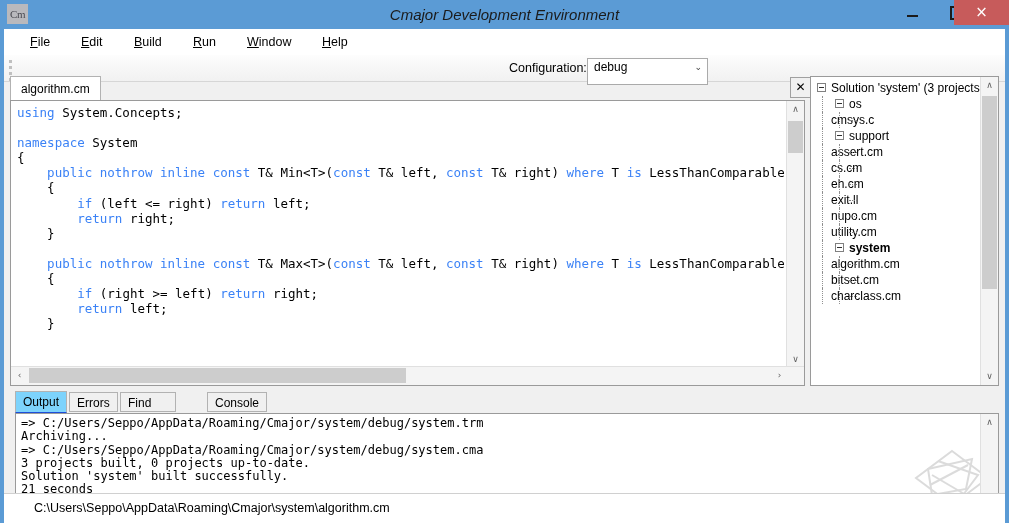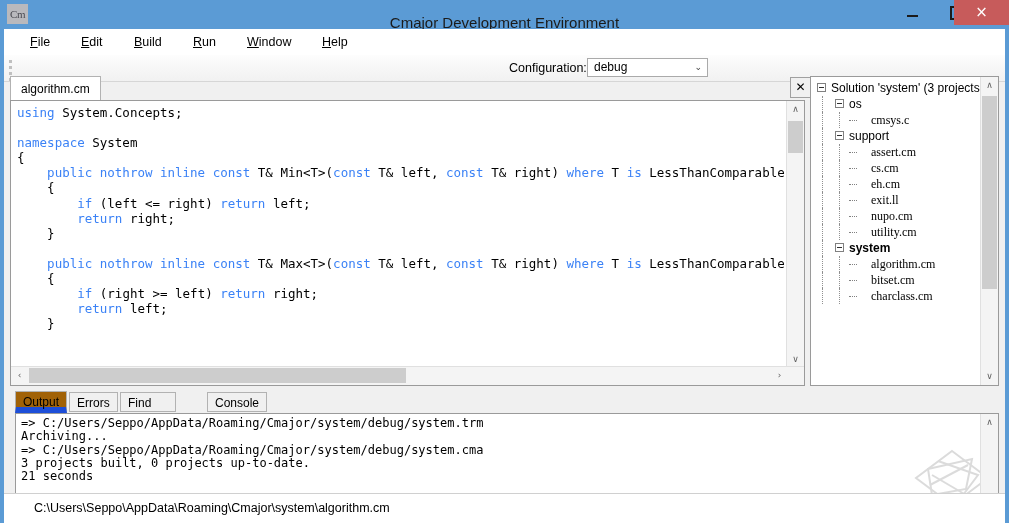--- a/index.html
+++ b/index.html
@@ -39,26 +39,27 @@
     background: #b9b9bd;
     color: #4a4a52;
     font-size: 11px;
     font-family: "Liberation Serif", serif;
     text-align: center;
     line-height: 20px;
     letter-spacing: -0.5px;
   }
   #window-title {
     position: absolute;
-    left: 0; top: 8px;
+    left: 0; top: 0;
     width: 1009px;
     line-height: 29px;
     text-align: center;
     font-size: 15px;
     color: #1b1b1b;
+    font-style: italic;
   }
   .wbtn {
     position: absolute;
     top: 0;
     width: 45px; height: 25px;
     cursor: default;
   }
   #btn-min { right: 74px; }
   #btn-max { right: 29px; }
   #btn-close {
@@ -140,21 +141,21 @@
   }
   #config-label {
     position: absolute;
     left: 505px; top: 0;
     height: 26px; line-height: 26px;
     font-size: 12.5px;
   }
   #config-select {
     position: absolute;
     left: 583px; top: 3px;
-    width: 121px; height: 19px;
+    width: 121px; height: 27px;
     background: #ffffff;
     border: 1px solid #aaaaaa;
     box-sizing: border-box;
   }
   #config-value {
     position: absolute;
     left: 6px; top: 0;
     height: 17px; line-height: 17px;
     font-size: 12px;
   }
@@ -293,21 +294,21 @@
   .tnode {
     position: relative;
     height: 16px;
     line-height: 16px;
     white-space: nowrap;
     cursor: default;
   }
   .tnode .tlabel { font-size: 12px; }
   .tnode.root { padding-left: 6px; }
   .tnode.lvl1 { padding-left: 24px; }
-  .tnode.lvl2 { padding-left: 60px; font-family: Liberation Serif, serif; }
+  .tnode.lvl2 { padding-left: 20px; }
   .tnode.bold .tlabel { font-weight: bold; }
   .expander {
     position: absolute;
     top: 3px;
     width: 9px; height: 9px;
     border: 1px solid #808080;
     background: #ffffff;
     box-sizing: border-box;
   }
   .expander::before {
@@ -370,22 +371,22 @@
     height: 20px;
     line-height: 20px;
     padding: 0 7px;
     font-size: 12px;
     border: 1px solid #b2b2b2;
     background: #f0f0f0;
     cursor: default;
     box-sizing: border-box;
   }
   .otab.active {
-    background: #a16207;
-    border-bottom: 6px solid #1d4ed8;
+    background: #7dd3fc;
+    border-bottom: 1px solid #1d4ed8;
     top: -1px;
     height: 22px;
     line-height: 21px;
   }
 
   
   #output {
     position: absolute;
     left: 11px; top: 384px;
     width: 984px; height: 107px;
@@ -548,21 +549,21 @@
     </div>
 
     <div id="out-tabs">
         <div class="otab active" style="left: 0px;">Output</div>
         <div class="otab" style="left: 54px;">Errors</div>
         <div class="otab" style="left: 105px;">Find Results</div>
         <div class="otab" style="left: 163px; margin-left: 29px;">Console</div>
       </div>
 
     <div id="output">
-      <div id="out-text"><div>=&gt; C:/Users/Seppo/AppData/Roaming/Cmajor/system/debug/system.trm</div><div>Archiving...</div><div>=&gt; C:/Users/Seppo/AppData/Roaming/Cmajor/system/debug/system.cma</div><div>3 projects built, 0 projects up-to-date.</div><div>21 seconds</div></div>
+      <div id="out-text"><div>=&gt; C:/Users/Seppo/AppData/Roaming/Cmajor/system/debug/system.trm</div><div>Archiving...</div><div>=&gt; C:/Users/Seppo/AppData/Roaming/Cmajor/system/debug/system.cma</div><div>3 projects built, 0 projects up-to-date.</div><div>Solution 'system' built successfully.</div><div>21 seconds</div></div>
 
       <div id="watermark">
         <svg width="88" height="66" viewBox="0 0 88 66">
           <g fill="none" stroke="#8a8a8a" stroke-width="2">
             <path d="M44 6 L80 33 L44 60 L8 33 Z"></path>
             <path d="M20 24 L64 14 L58 44 L24 50 Z"></path>
             <path d="M22 40 L60 20"></path>
             <path d="M24 30 L58 50"></path>
             <path d="M30 16 L70 30 L52 54"></path>
           </g>

